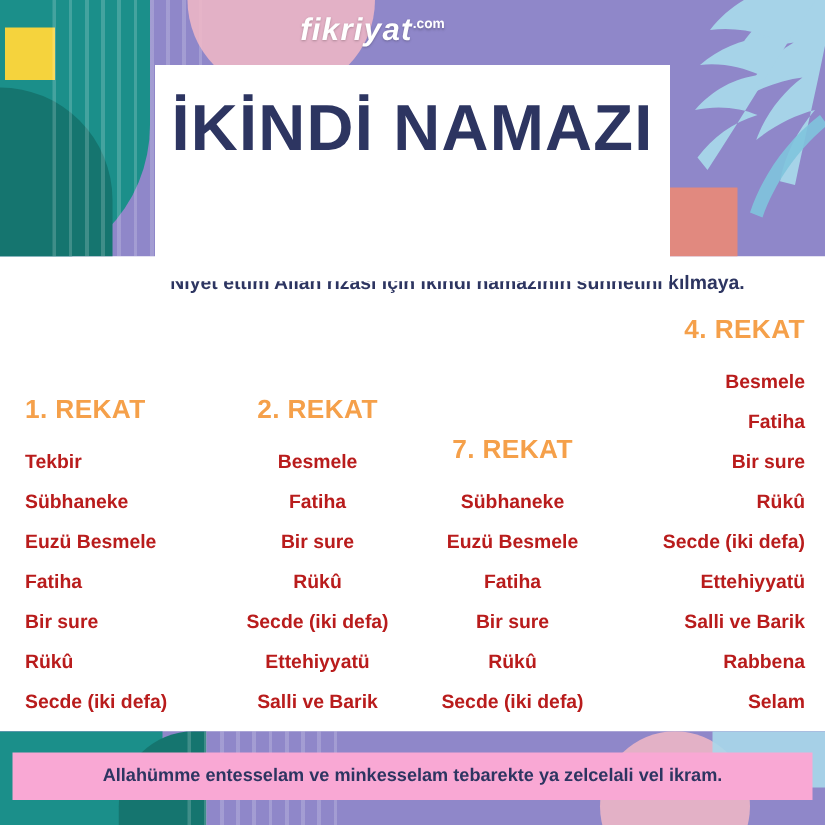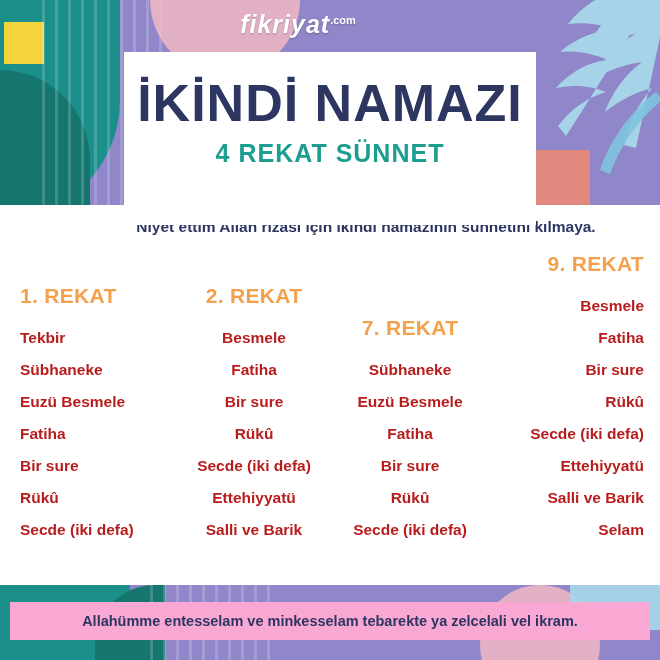--- a/index.html
+++ b/index.html
@@ -256,21 +256,20 @@
       </g>
     </svg>
   </div>
 
   <div class="logo">
     <span>fikriyat</span><span class="logo-com">.com</span>
   </div>
 
   <div class="title-card">
     <div class="title-main">İKİNDİ NAMAZI</div>
-    <div class="title-sub">4 REKAT SÜNNET</div>
   </div>
 
   <div class="niyet">Niyet ettim Allah rızası için ikindi namazının sünnetini kılmaya.</div>
 
   <div class="columns">
 
     <div class="col col-1">
       <div class="col-head">1. REKAT</div>
       <div class="col-item">Tekbir</div>
       <div class="col-item">Sübhaneke</div>
@@ -296,28 +295,29 @@
       <div class="col-head">7. REKAT</div>
       <div class="col-item">Sübhaneke</div>
       <div class="col-item">Euzü Besmele</div>
       <div class="col-item">Fatiha</div>
       <div class="col-item">Bir sure</div>
       <div class="col-item">Rükû</div>
       <div class="col-item">Secde (iki defa)</div>
     </div>
 
     <div class="col col-4">
-      <div class="col-head">9. REKAT</div>
+      <div class="col-head">4. REKAT</div>
       <div class="col-item">Besmele</div>
       <div class="col-item">Fatiha</div>
       <div class="col-item">Bir sure</div>
       <div class="col-item">Rükû</div>
       <div class="col-item">Secde (iki defa)</div>
       <div class="col-item">Ettehiyyatü</div>
       <div class="col-item">Salli ve Barik</div>
+      <div class="col-item">Rabbena</div>
       <div class="col-item">Selam</div>
     </div>
 
   </div>
 
   <div class="bottom-band">
     <div class="bb-teal"></div>
     <div class="bb-teal-dark"></div>
     <div class="bb-stripes"></div>
     <div class="bb-pink"></div>

